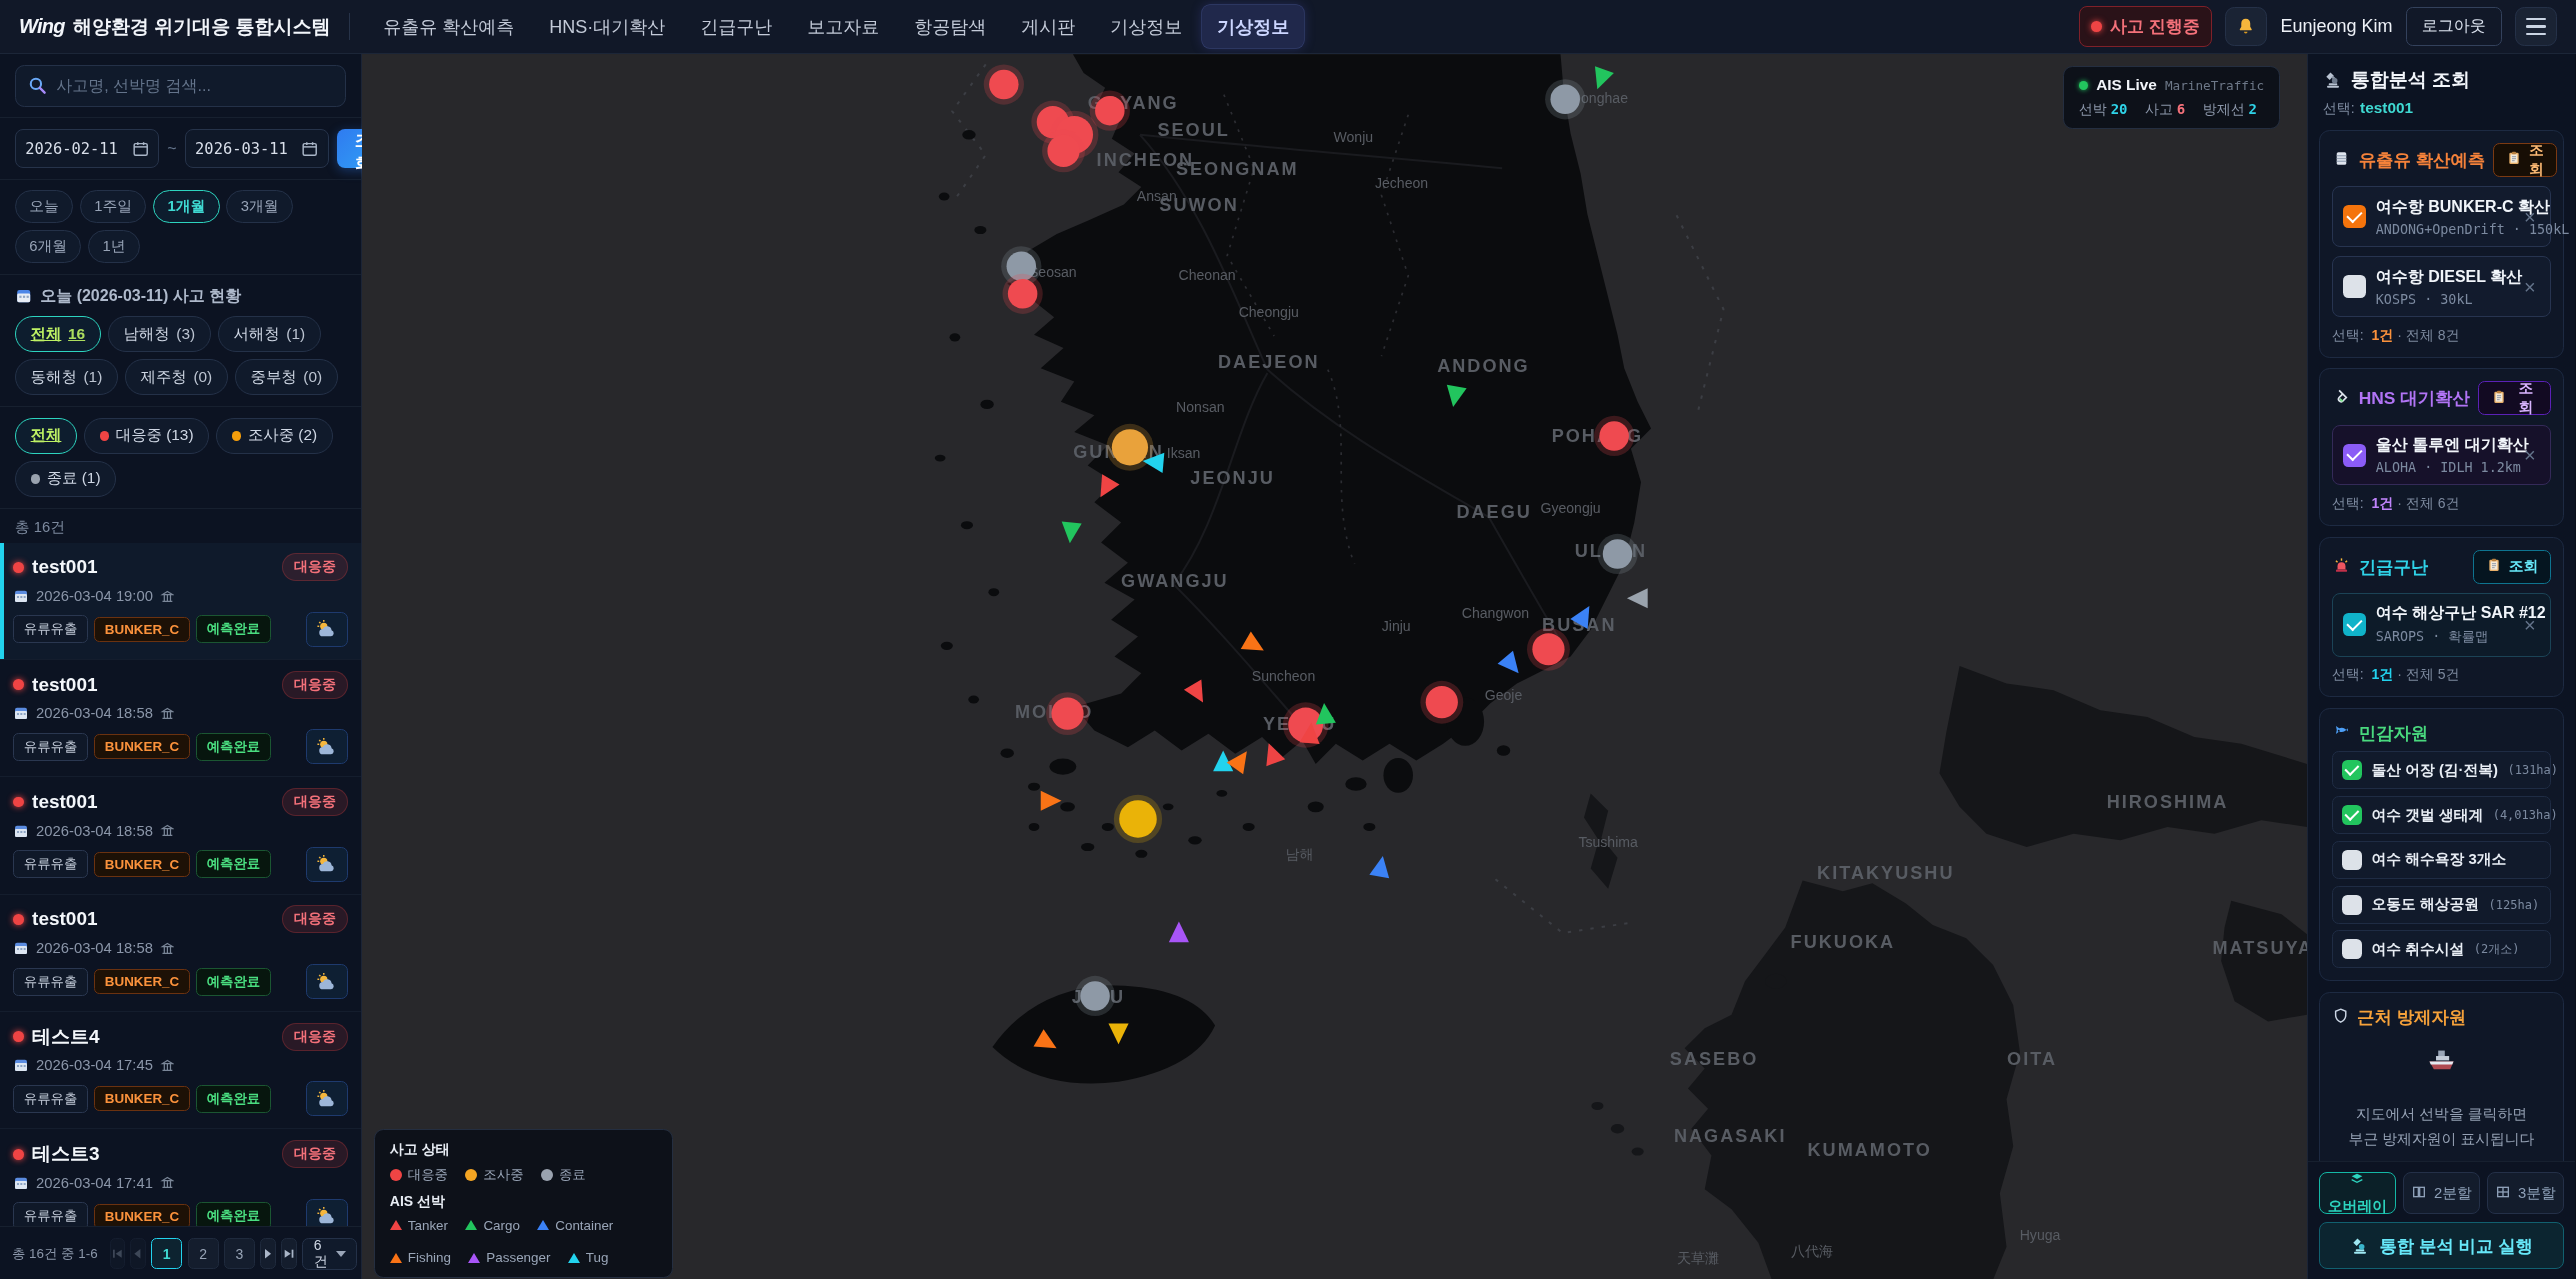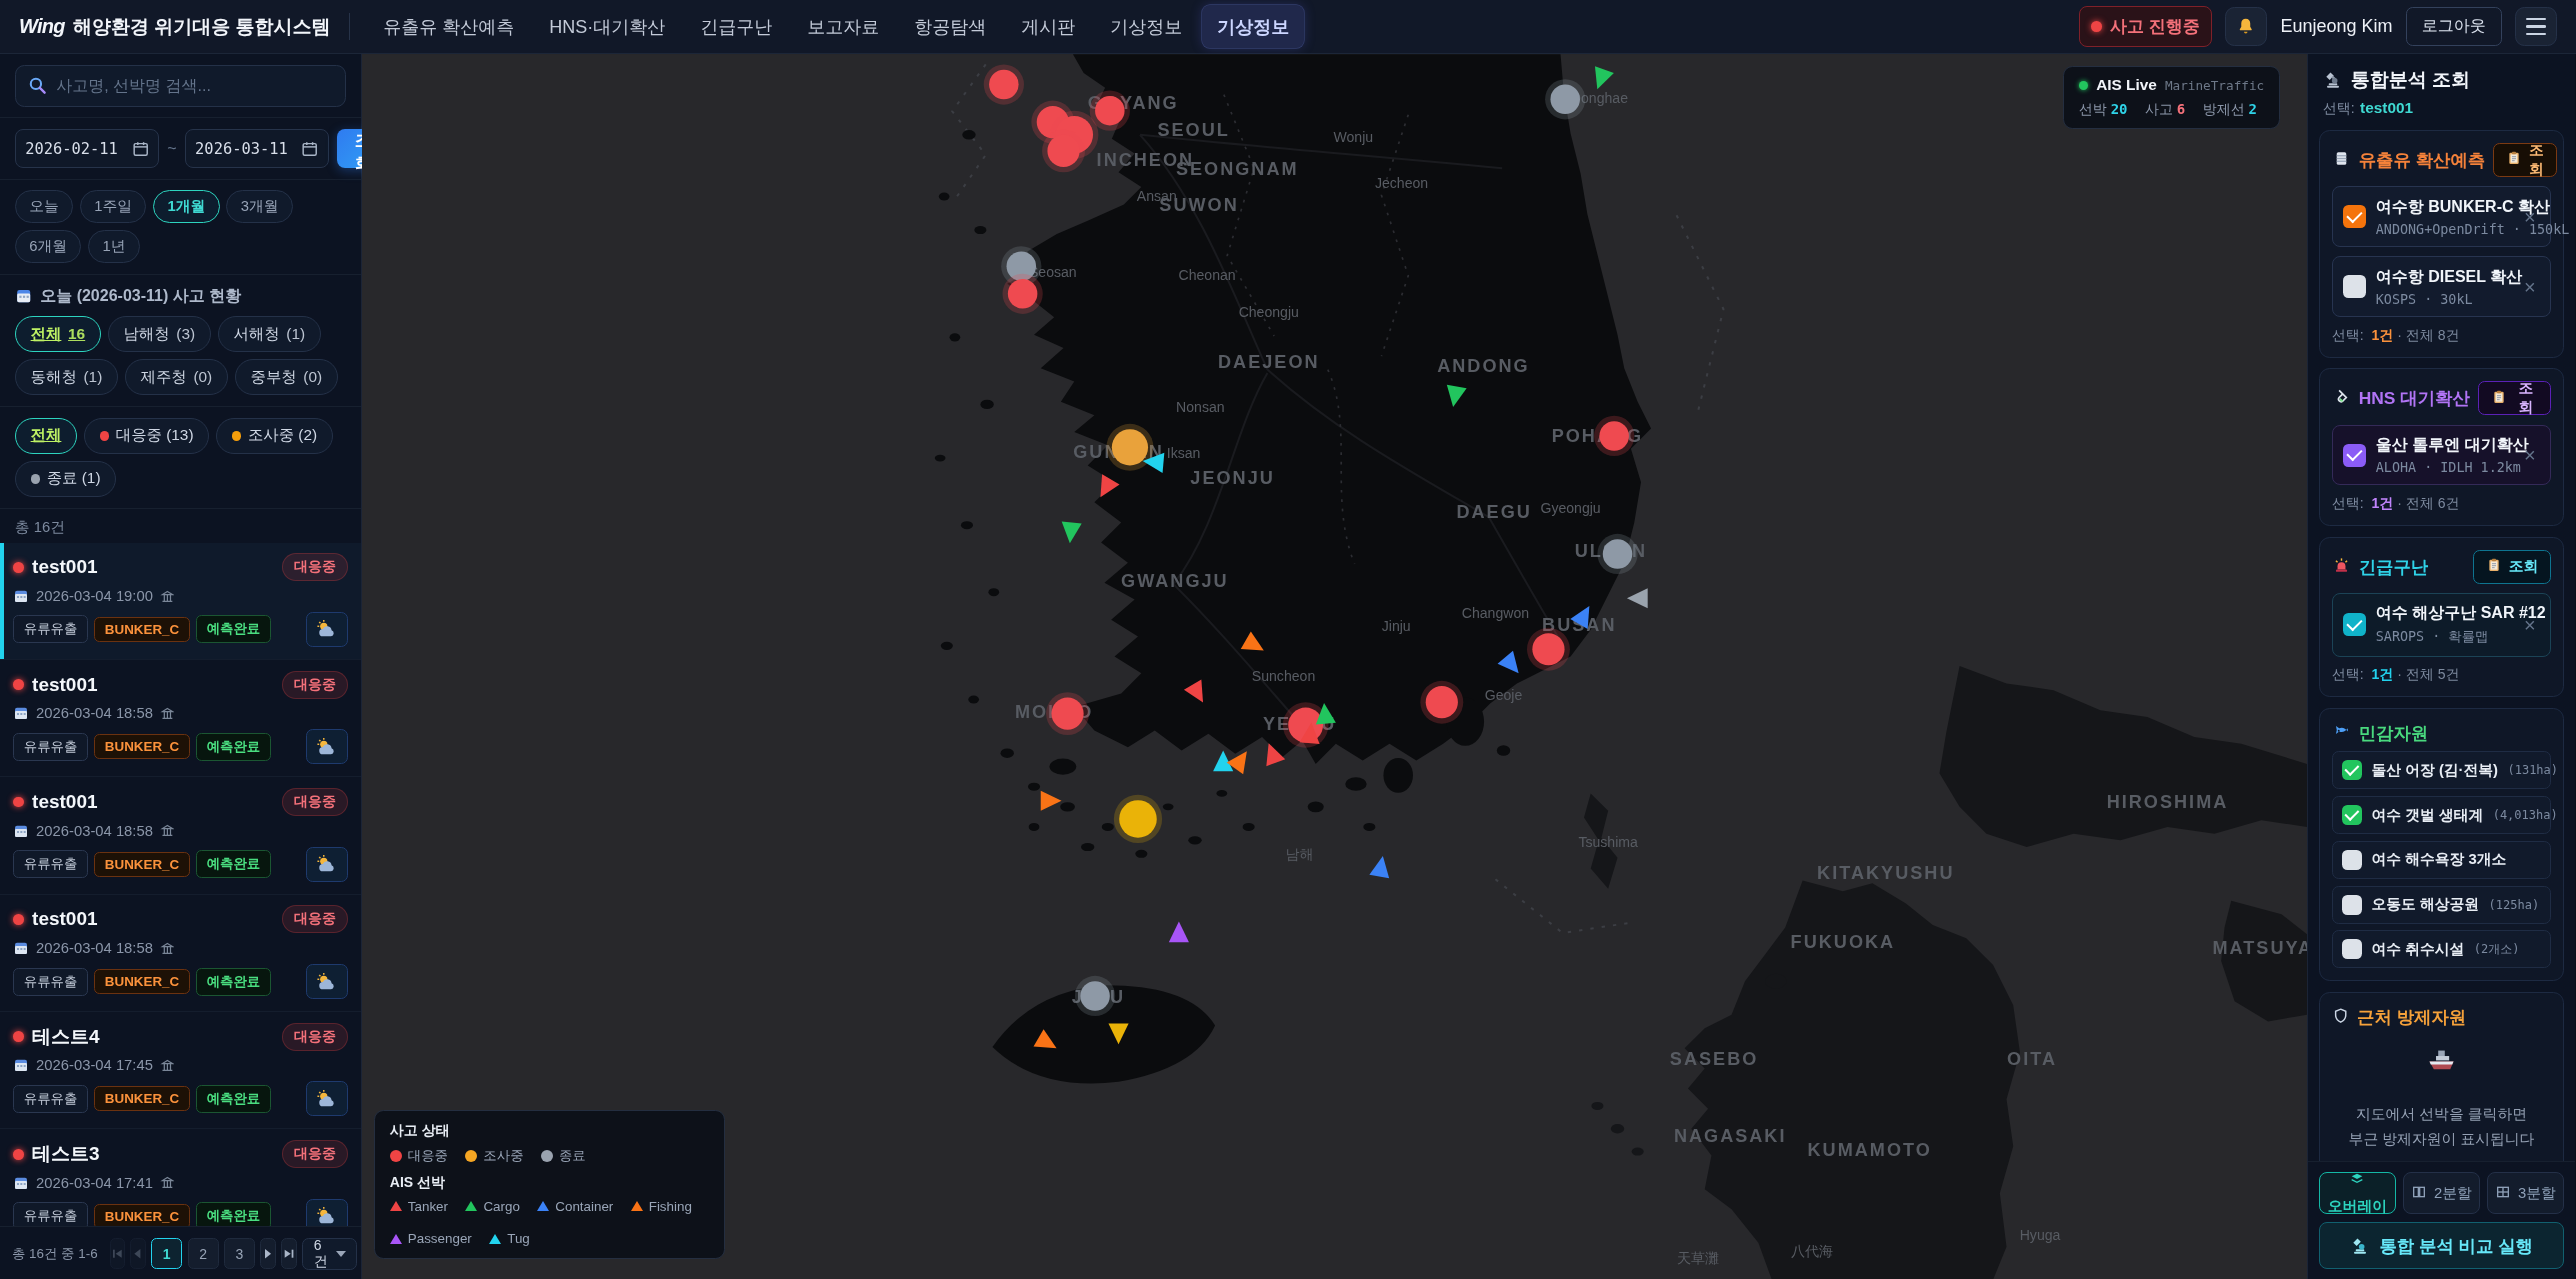--- a/index.html
+++ b/index.html
@@ -90,21 +90,21 @@
   .map-label { fill:#585c63; }
   .map-label.big { font-weight:bold; letter-spacing:3px; }
   .overlay { position:absolute; background:rgba(12,16,24,.93); border:0.7px solid #242e40; border-radius:9.4px; }
   .ais-box { top:12px; right:27px; padding:9.4px 14.8px; }
   .ais-r1 { display:flex; align-items:center; gap:8px; }
   .ais-live { font-size:15.4px; font-weight:bold; color:#f2f5fa; }
   .ais-src { font-size:12.7px; color:#6d7888; font-family:"DejaVu Sans Mono",monospace; }
   .dot.green { background:#22c55e; box-shadow:0 0 5.4px #22c55e; width:9.4px; height:9.4px; }
   .ais-r2 { display:flex; gap:17.4px; margin-top:6.7px; font-size:14px; color:#8b96a9; }
   .ais-r2 b { font-family:"DejaVu Sans Mono",monospace; }
-  .legend { left:12px; bottom:21px; padding:10.7px 14.8px; width:351px; }
+  .legend { left:12px; bottom:2px; padding:10.7px 14.8px; width:299px; }
   .lg-title { font-size:14px; font-weight:bold; color:#e8edf4; margin-bottom:6.7px; }
   .lg-row { display:flex; gap:17.4px; margin-bottom:9.4px; flex-wrap:wrap; }
   .lg-item { display:flex; align-items:center; gap:6px; font-size:13.4px; color:#9aa6b8; white-space:nowrap; }
   .lg-dot { width:12px; height:12px; border-radius:50%; }
   .lg-tri { width:0; height:0; border-left:6px solid transparent; border-right:6px solid transparent; border-bottom:10.7px solid currentColor; }
 
   
   .panel-head { padding:13.4px 14.8px 9.4px; }
   .ph-title { display:flex; align-items:center; gap:8px; font-size:19px; font-weight:bold; color:#f2f5fa; }
   .ph-sel { margin-top:5.4px; font-size:14px; color:#7d8a9f; }

